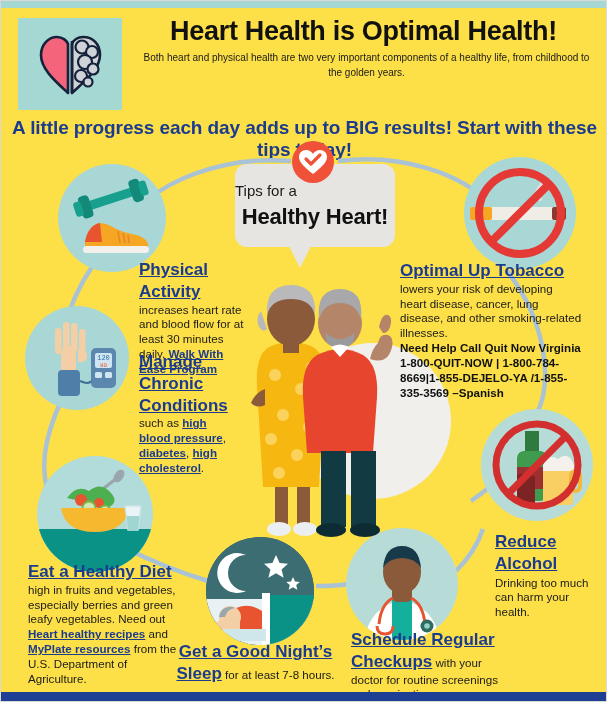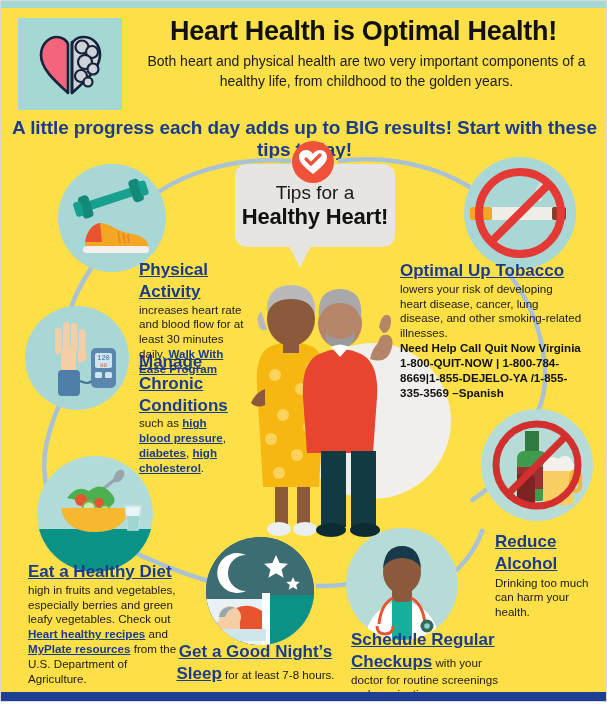--- a/index.html
+++ b/index.html
@@ -36,21 +36,21 @@
   .title{
     position:absolute;left:130px;top:16px;width:465px;
     text-align:center;
     font-size:27px;font-weight:bold;color:#111111;
     letter-spacing:-0.3px;
     line-height:1.1;
   }
   .subtitle{
     position:absolute;left:138px;top:50px;width:455px;
     text-align:center;
-    font-size:14px;color:#1a1a1a;line-height:1.45;
+    font-size:10px;color:#1a1a1a;line-height:1.45;
   }
   .tagline{
     position:absolute;left:0;top:116px;width:607px;
     text-align:center;
     font-size:19px;font-weight:bold;color:#1b3b8f;
     letter-spacing:-0.1px;
   }
 
   
   .arcs{position:absolute;left:0;top:0;width:607px;height:706px;pointer-events:none;}
@@ -70,22 +70,22 @@
     position:absolute;left:234px;top:163px;width:160px;height:83px;
     background:#e7e5e2;border-radius:12px;
   }
   .bubble-tail{
     position:absolute;left:288px;top:245px;width:0;height:0;
     border-left:11px solid transparent;
     border-right:11px solid transparent;
     border-top:22px solid #e7e5e2;
   }
   .bubble-l1{
-    position:absolute;left:234px;top:181px;width:160px;text-align:center;
-    font-size:19px;color:#1a1a1a;
+    position:absolute;left:234px;top:181px;width:160px;
+    font-size:15px;color:#1a1a1a;
   }
   .bubble-l2{
     position:absolute;left:234px;top:203px;width:160px;text-align:center;
     font-size:22px;font-weight:bold;color:#111111;letter-spacing:-0.2px;
   }
   .heart-badge{
     position:absolute;left:291px;top:140px;width:42px;height:42px;
     background:#ef5239;border-radius:50%;
   }
 
@@ -339,21 +339,21 @@
     <span class="hd">Optimal Up Tobacco</span><span> lowers your risk of developing heart disease, cancer, lung disease, and other smoking-related illnesses.</span>
     <span class="bold hdline">Need Help Call Quit Now Virginia 1-800-QUIT-NOW | 1-800-784-8669|1-855-DEJELO-YA /1-855-335-3569 –Spanish</span>
   </div>
 
   <div class="tb t-alcohol">
     <span class="hd hdline">Reduce Alcohol</span>
     <span>Drinking too much can harm your health.</span>
   </div>
 
   <div class="tb t-diet">
-    <span class="hd">Eat a Healthy Diet</span><span> high in fruits and vegetables, especially berries and green leafy vegetables. Check out </span><span class="lk">Heart healthy recipes</span><span> and </span><span class="lk">MyPlate resources</span><span> from the U.S. Department of Agriculture.</span>
+    <span class="hd">Eat a Healthy Diet</span><span> high in fruits and vegetables, especially berries and green leafy vegetables. Need out </span><span class="lk">Heart healthy recipes</span><span> and </span><span class="lk">MyPlate resources</span><span> from the U.S. Department of Agriculture.</span>
   </div>
 
   <div class="tb t-sleep">
     <span class="hd">Get a Good Night’s Sleep</span><span> for at least 7-8 hours.</span>
   </div>
 
   <div class="tb t-checkup">
     <span class="hd">Schedule Regular Checkups</span><span> with your doctor for routine screenings and vaccinations.</span>
   </div>
 

